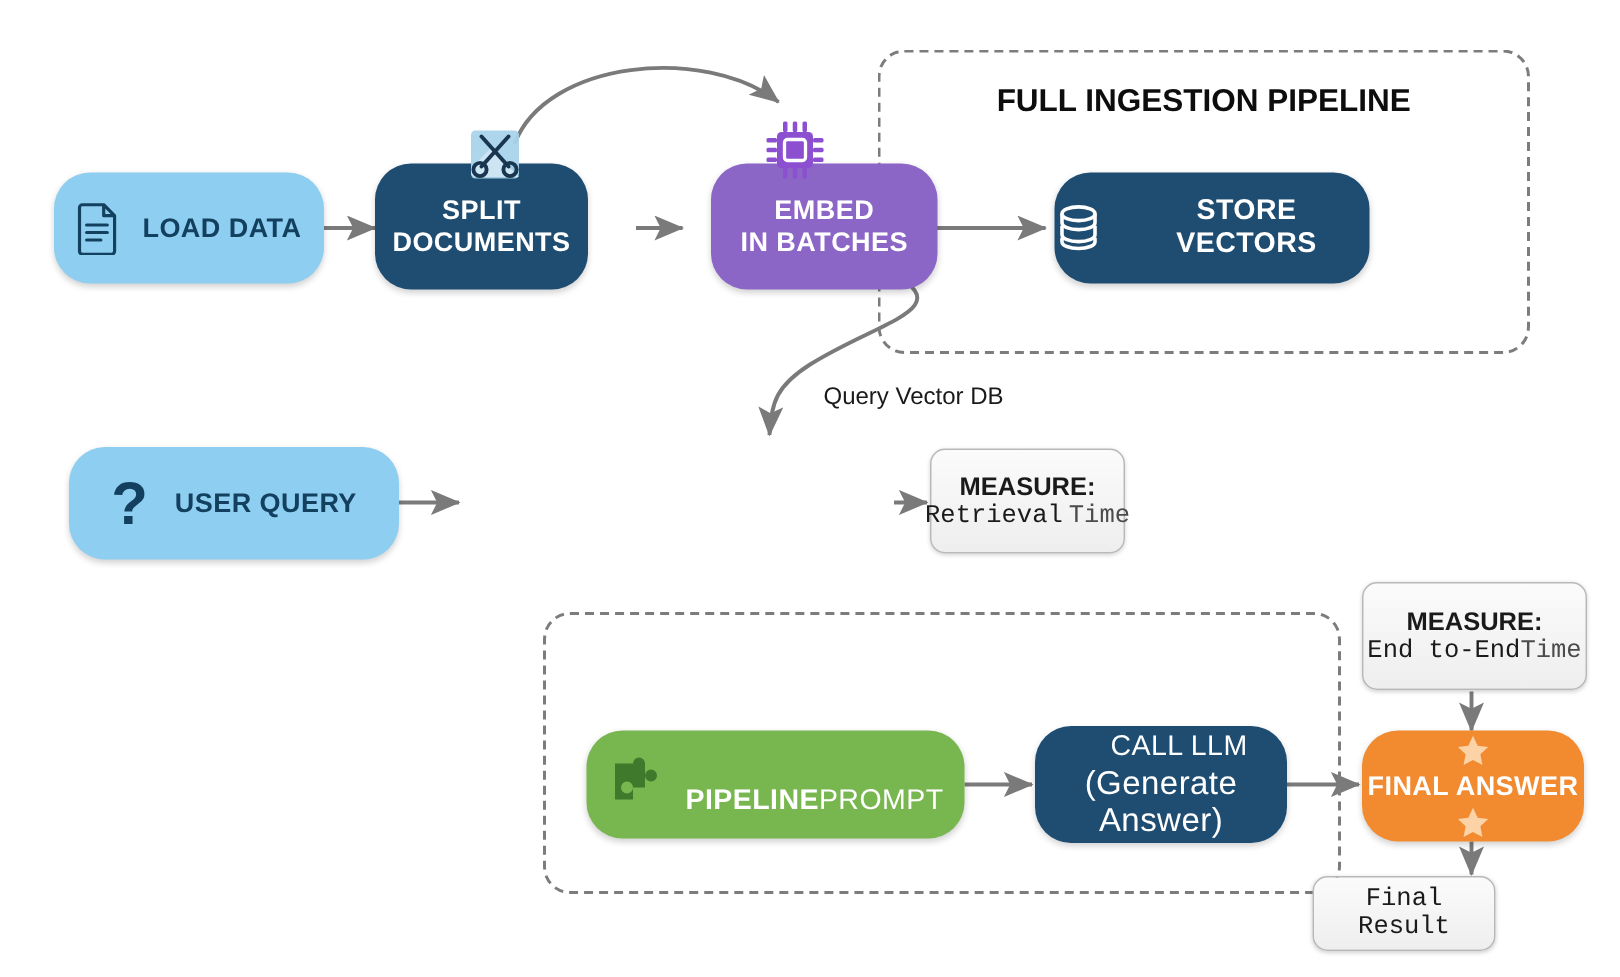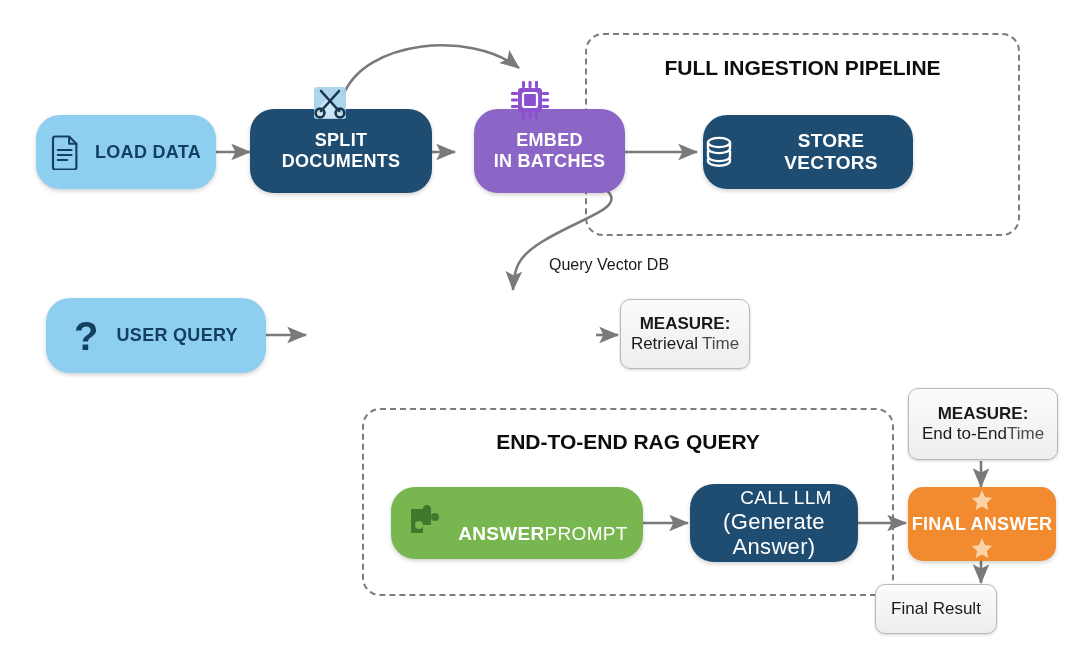--- a/index.html
+++ b/index.html
@@ -49,21 +49,21 @@
     background:linear-gradient(#fbfbfb,#eeeeee);
     border:1.5px solid #b8b8b8;
     border-radius:10px;
     display:flex;flex-direction:column;
     align-items:center;justify-content:center;
     color:#1a1a1a;
     box-shadow:0 1px 3px rgba(0,0,0,.18);
     text-align:center;
   }
   .mbox .t1{font-weight:bold;}
-  .mbox .t2{font-weight:normal;}
+  .mbox .t2{font-weight:normal;font-family:Liberation Mono, monospace;}
   .mbox .t2 .thin{color:#4b4b4b;}
 
   
   .group{
     position:absolute;
     box-sizing:border-box;
     border:2px dashed #7c7c7c;
     border-radius:18px;
     background:transparent;
   }
@@ -115,40 +115,37 @@
       <path d="M981,461 L981,487"></path>
 
       <path d="M981,561 L981,583"></path>
     </g>
   </svg>
 
   <div class="group" style="left:585px;top:33px;width:435px;height:203px;"></div>
   <div class="group-title" style="left:585px;top:56px;width:435px;text-align:center;font-size:21px;">FULL INGESTION PIPELINE</div>
 
   <div class="group" style="left:362px;top:408px;width:532px;height:188px;"></div>
-  <div class="group-title" style="left:362px;top:430px;width:532px;text-align:center;font-size:21px;">
-    <span>END-TO-END RAG</span><span style="font-weight:bold;"> QUERY</span>
-  </div>
 
   <div class="node n-lightblue" style="left:36px;top:115px;width:180px;height:74px;gap:14px;">
     <span class="ico">
       <svg width="30" height="36" viewBox="0 0 24 28">
         <path d="M3.2 1.6 h11.3 l5.8 5.8 v19 a1.6 1.6 0 0 1 -1.6 1.6 H3.2 a1.6 1.6 0 0 1 -1.6 -1.6 V3.2 a1.6 1.6 0 0 1 1.6 -1.6 z" fill="none" stroke="#14405f" stroke-width="1.7" stroke-linejoin="round"></path>
         <path d="M14.5 1.6 v5.8 h5.8" fill="none" stroke="#14405f" stroke-width="1.7" stroke-linejoin="round"></path>
         <g stroke="#14405f" stroke-width="1.7" stroke-linecap="round">
           <line x1="5.4" y1="12.4" x2="16.4" y2="12.4"></line>
           <line x1="5.4" y1="16.4" x2="16.4" y2="16.4"></line>
           <line x1="5.4" y1="20.4" x2="13.0" y2="20.4"></line>
         </g>
       </svg>
     </span>
     <span class="label" style="font-size:18px;">LOAD DATA</span>
   </div>
 
-  <div class="node n-navy" style="left:250px;top:109px;width:182px;height:84px;">
+  <div class="node n-navy" style="left:250px;top:109px;width:142px;height:84px;">
     <span class="label" style="font-size:18px;">SPLIT
 DOCUMENTS</span>
   </div>
   <span class="ico" style="position:absolute;left:308px;top:80px;width:44px;height:44px;">
     <svg width="44" height="44" viewBox="0 0 44 44">
       <rect x="6" y="7" width="32" height="32" rx="3" fill="#a9d3ea" opacity=".95"></rect>
       <path d="M6 32 L19 19 L38 38 H9 a3 3 0 0 1 -3 -3 z" fill="#cde5f3"></path>
       <g stroke="#18364f" stroke-width="2.6" fill="none" stroke-linecap="round">
         <line x1="13" y1="11" x2="31" y2="31"></line>
         <line x1="31" y1="11" x2="13" y2="31"></line>
@@ -212,37 +209,37 @@
     </span>
   </div>
 
   <div class="node n-green" style="left:391px;top:487px;width:252px;height:72px;gap:12px;">
     <span class="ico">
       <svg width="40" height="40" viewBox="0 0 40 40">
         <path d="M5 6 h12 a4 4 0 0 1 4 -4 a4 4 0 0 1 4 4 h0 v8 a4 4 0 0 1 4 -4 a4 4 0 0 1 0 8 a4 4 0 0 1 -4 -4 v8 h-8 a4 4 0 0 0 -4 -4 a4 4 0 0 0 0 8 a4 4 0 0 0 4 -4 v8 H5 z" fill="#3f7a2c"></path>
       </svg>
     </span>
     <span class="label" style="font-size:19px;">
-      <span>ANSWER</span><span style="font-weight:normal;text-align:center;">PROMPT</span>
+      <span>PIPELINE</span><span style="font-weight:normal;text-align:center;">PROMPT</span>
     </span>
   </div>
 
   <div class="node n-navy" style="left:690px;top:484px;width:168px;height:78px;flex-direction:column;">
     <span class="label" style="font-size:19px;font-weight:normal;margin-left:24px;">CALL LLM</span>
     <span class="label" style="font-size:22px;font-weight:normal;">(Generate Answer)</span>
   </div>
 
   <div class="mbox" style="left:908px;top:388px;width:150px;height:72px;">
     <span class="t1" style="font-size:17px;">MEASURE:</span>
     <span class="t2" style="font-size:17px;">
       <span>End to-End</span><span class="thin">Time</span>
     </span>
   </div>
 
-  <div class="node n-orange" style="left:908px;top:487px;width:148px;height:74px;position:absolute;border-radius:15px;">
+  <div class="node n-orange" style="left:908px;top:487px;width:148px;height:74px;position:absolute;">
     <svg style="position:absolute;left:50%;top:2px;transform:translateX(-50%);" width="26" height="24" viewBox="0 0 24 24">
       <path d="M12 1.5 l3.1 6.6 l7.0 .9 l-5.2 4.9 l1.4 7.1 L12 17.6 L5.7 21 l1.4 -7.1 L1.9 9 l7.0 -.9 z" fill="#fbd3a6"></path>
     </svg>
     <span class="label" style="font-size:18px;position:relative;z-index:2;">FINAL ANSWER</span>
     <svg style="position:absolute;left:50%;bottom:0px;transform:translateX(-50%);" width="26" height="24" viewBox="0 0 24 24">
       <path d="M12 1.5 l3.1 6.6 l7.0 .9 l-5.2 4.9 l1.4 7.1 L12 17.6 L5.7 21 l1.4 -7.1 L1.9 9 l7.0 -.9 z" fill="#fbd3a6"></path>
     </svg>
   </div>
 
   <div class="mbox" style="left:875px;top:584px;width:122px;height:50px;">

